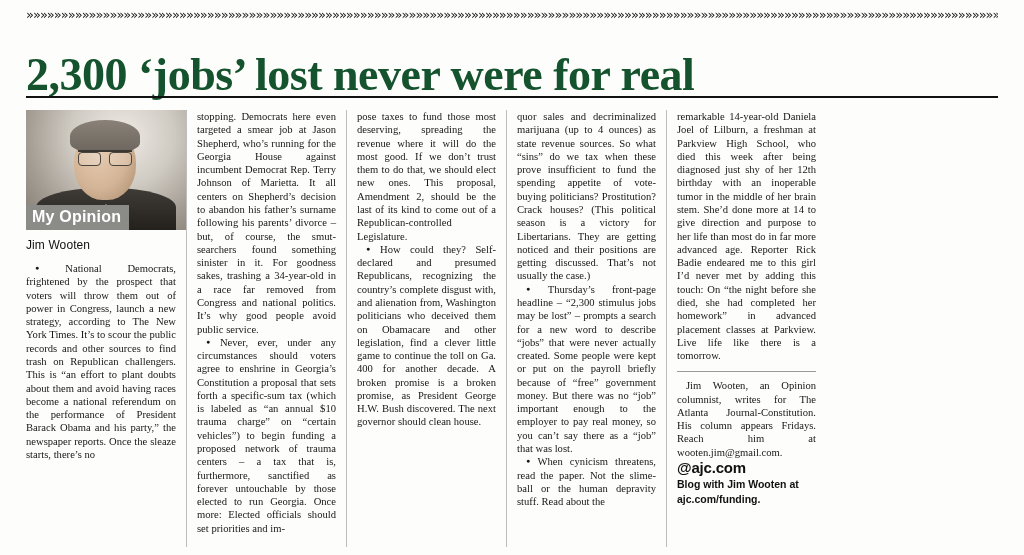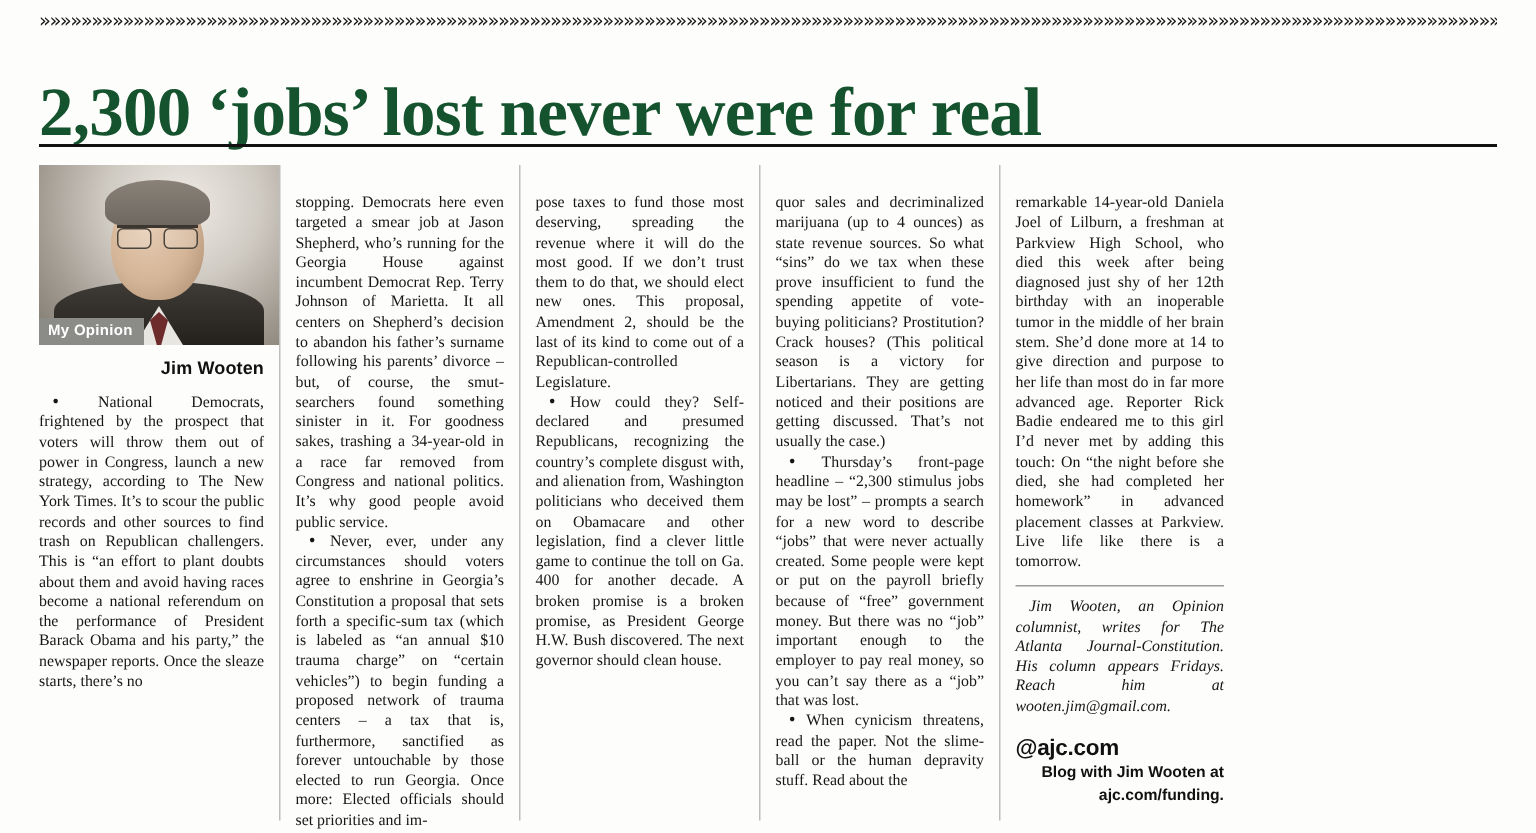--- a/index.html
+++ b/index.html
@@ -80,21 +80,21 @@
   }
   .col p, .col .para {
     font-size: 10.6px;
     line-height: 1.255;
     text-align: justify;
     margin: 0;
     text-indent: 9px;
     hyphens: auto;
     color: #161616;
   }
-  .col .para.noindent { text-indent: 0; margin-top: 19px; }
+  .col .para.noindent { text-indent: 0; }
   .bullet-para { text-indent: 0; }
   .bullet-para:before {
     content: "\25CF";
     font-size: 7px;
     vertical-align: 2px;
     margin-right: 3px;
   }
   
   .mug-wrap {
     width: 160px;
@@ -178,65 +178,61 @@
     background: #6d2b2b;
     clip-path: polygon(50% 0, 100% 25%, 62% 100%, 38% 100%, 0 25%);
   }
   .opinion-tag {
     position: absolute;
     left: 0;
     bottom: 0;
     background: #8b8b87;
     color: #ffffff;
     font-family: "Liberation Sans", sans-serif;
-    font-size: 10px;
+    font-size: 16px;
     font-weight: 700;
     padding: 3px 8px 4px 6px;
     letter-spacing: 0.2px;
   }
   .byline {
     font-family: "Liberation Sans", sans-serif;
     font-size: 12px;
-    font-weight: 700;
+    font-weight: 400;
     color: #111;
     margin: 8px 0 10px 0;
     letter-spacing: 0.1px;
-    text-align: right;
   }
   
   .bio-rule {
     border-top: 1px solid #9a9a9a;
     margin: 9px 0 7px 0;
   }
   .bio {
     font-size: 10.3px;
     line-height: 1.27;
-    font-style: italic;
     text-align: left;
     text-indent: 0;
     color: #1a1a1a;
   }
   .ajc-block {
-    margin-top: 12px;
   }
   .ajc-domain {
     font-family: "Liberation Sans", sans-serif;
     font-size: 15px;
     font-weight: 700;
     color: #111;
     letter-spacing: -0.2px;
   }
   .ajc-sub {
     font-family: "Liberation Sans", sans-serif;
     font-size: 10.5px;
     font-weight: 700;
     line-height: 1.28;
     color: #111;
     margin-top: 2px;
-    text-align: right;
   }
 </style>
 </head>
 <body>
 
 <div class="page">
 
   <div class="chevron-rule">»»»»»»»»»»»»»»»»»»»»»»»»»»»»»»»»»»»»»»»»»»»»»»»»»»»»»»»»»»»»»»»»»»»»»»»»»»»»»»»»»»»»»»»»»»»»»»»»»»»»»»»»»»»»»»»»»»»»»»»»»»»»»»»»»»»»»»»»»»»»»»»»»»»»»»»»»»»»»»»»»»»»»»»»»»»»»»»»»»»»»»»»»»»»</div>
 
   <h1 class="headline">2,300 ‘jobs’ lost never were for real</h1>

